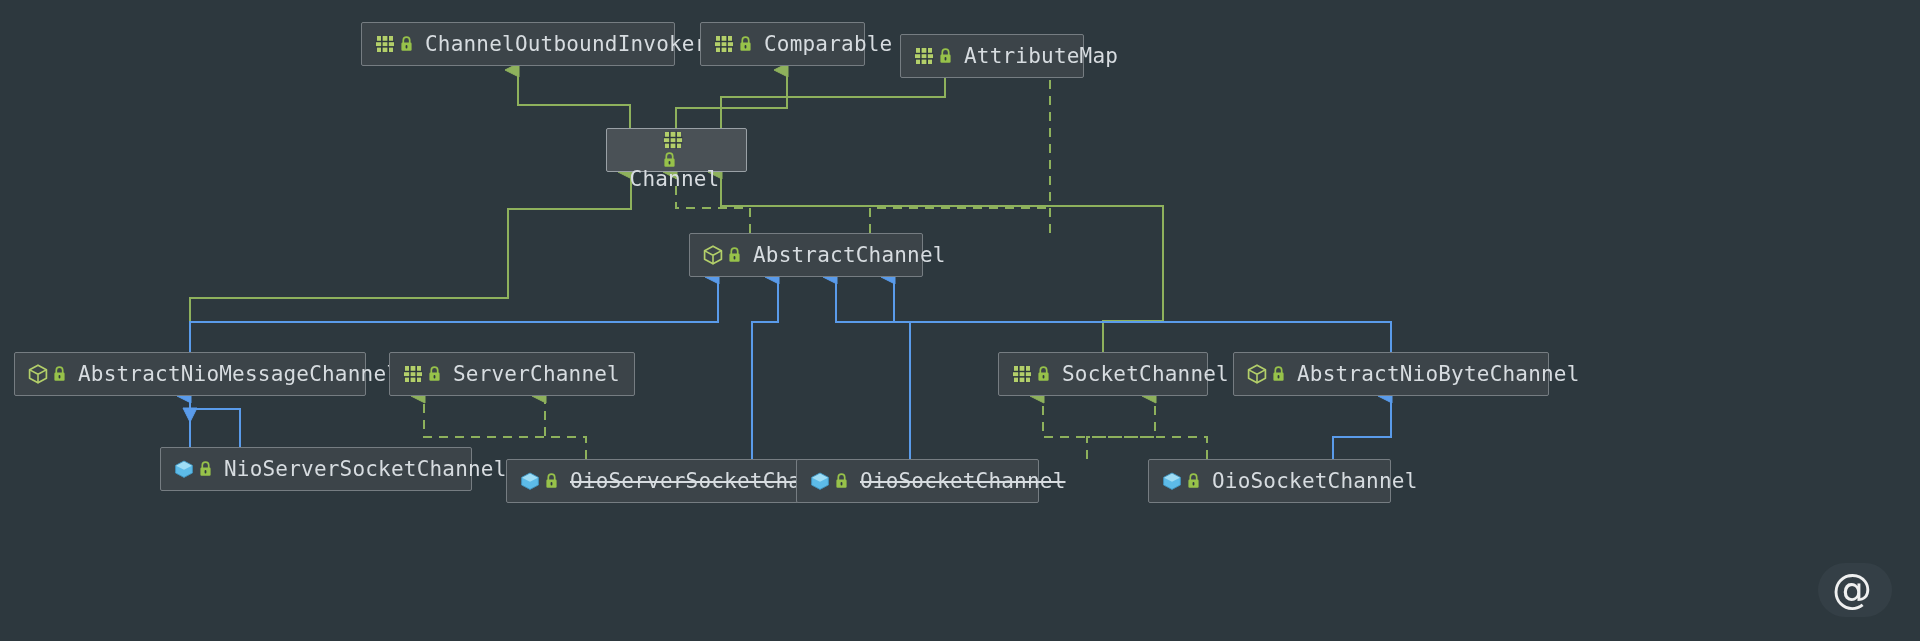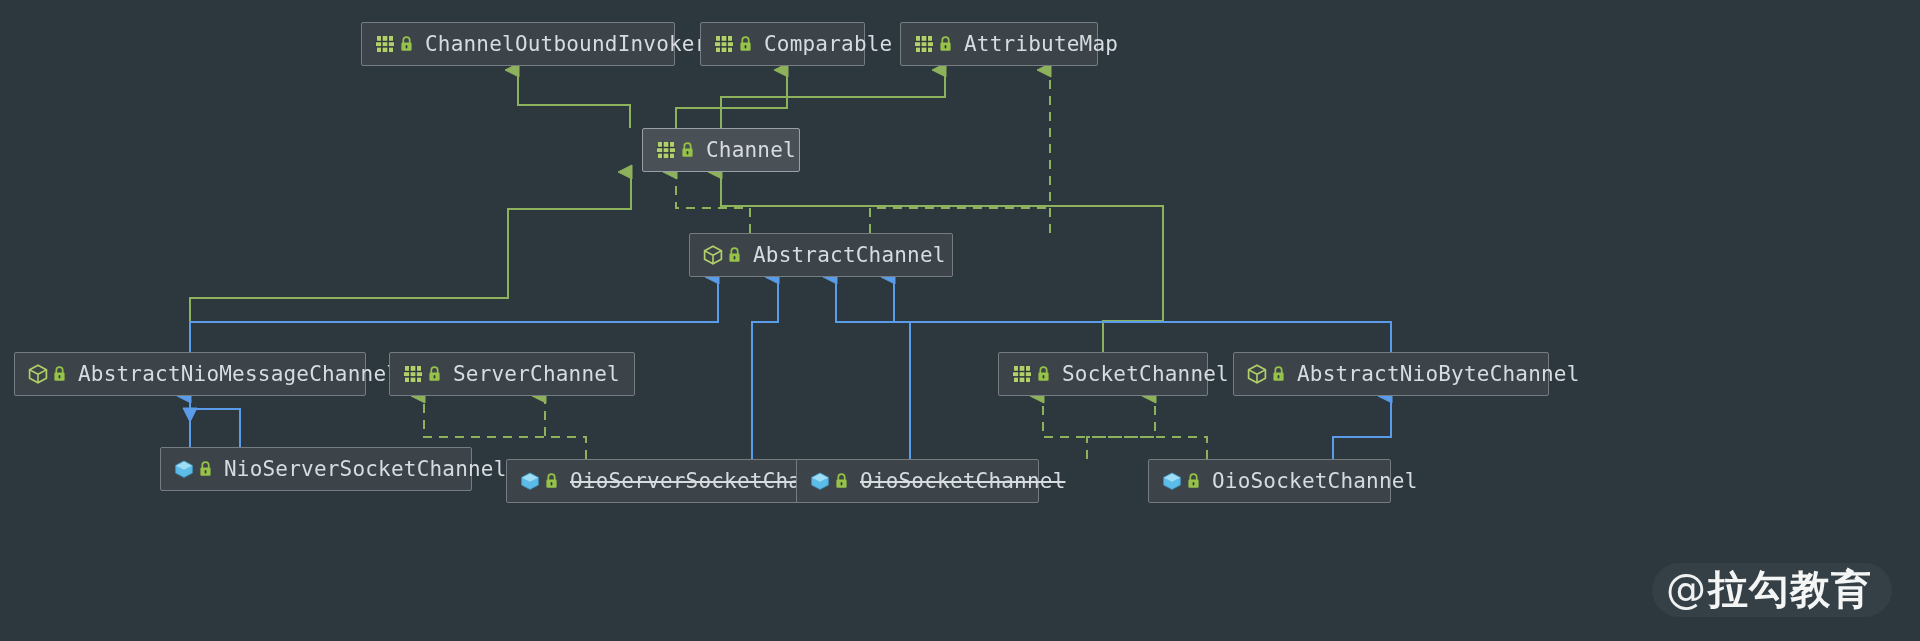--- a/index.html
+++ b/index.html
@@ -175,21 +175,21 @@
             <rect x="1.6" y="13.2" width="18.8" height="1.4"></rect>
           </g>
         </svg>
         <svg class="lock-icon" viewBox="0 0 15 18">
           <path d="M4.3 8 L4.3 5.3 A3.2 3.2 0 0 1 10.7 5.3 L10.7 8" fill="none" stroke="#97c24a" stroke-width="1.7"></path>
           <rect x="2.4" y="7.6" width="10.2" height="8.2" rx="1.1" fill="#97c24a"></rect>
           <rect x="6.6" y="10.1" width="1.8" height="3.4" rx="0.9" fill="#2d383e"></rect>
         </svg>
         <span class="node-label">Comparable</span>
       </div>
-      <div class="node" id="node-attribute-map" style="left: 900px; top: 22px; width: 198px;">
+      <div class="node" id="node-attribute-map" style="left: 900px; top: 34px; width: 184px;">
         <svg class="node-icon" viewBox="0 0 22 22">
           <g fill="#b3cf6a">
             <rect x="8" y="3" width="6" height="5"></rect>
             <rect x="2" y="8.5" width="18" height="5"></rect>
             <rect x="8" y="14" width="6" height="5"></rect>
             <rect x="3" y="3" width="4" height="5"></rect>
             <rect x="15" y="3" width="4" height="5"></rect>
             <rect x="3" y="14" width="4" height="5"></rect>
             <rect x="15" y="14" width="4" height="5"></rect>
           </g>
@@ -200,21 +200,21 @@
             <rect x="1.6" y="13.2" width="18.8" height="1.4"></rect>
           </g>
         </svg>
         <svg class="lock-icon" viewBox="0 0 15 18">
           <path d="M4.3 8 L4.3 5.3 A3.2 3.2 0 0 1 10.7 5.3 L10.7 8" fill="none" stroke="#97c24a" stroke-width="1.7"></path>
           <rect x="2.4" y="7.6" width="10.2" height="8.2" rx="1.1" fill="#97c24a"></rect>
           <rect x="6.6" y="10.1" width="1.8" height="3.4" rx="0.9" fill="#2d383e"></rect>
         </svg>
         <span class="node-label">AttributeMap</span>
       </div>
-      <div class="node selected" id="node-channel" style="left: 642px; top: 128px; width: 158px;">
+      <div class="node selected" id="node-channel" style="left: 606px; top: 128px; width: 141px; flex-direction: column;">
         <svg class="node-icon" viewBox="0 0 22 22">
           <g fill="#b3cf6a">
             <rect x="8" y="3" width="6" height="5"></rect>
             <rect x="2" y="8.5" width="18" height="5"></rect>
             <rect x="8" y="14" width="6" height="5"></rect>
             <rect x="3" y="3" width="4" height="5"></rect>
             <rect x="15" y="3" width="4" height="5"></rect>
             <rect x="3" y="14" width="4" height="5"></rect>
             <rect x="15" y="14" width="4" height="5"></rect>
           </g>
@@ -225,21 +225,21 @@
             <rect x="1.6" y="13.2" width="18.8" height="1.4"></rect>
           </g>
         </svg>
         <svg class="lock-icon" viewBox="0 0 15 18">
           <path d="M4.3 8 L4.3 5.3 A3.2 3.2 0 0 1 10.7 5.3 L10.7 8" fill="none" stroke="#97c24a" stroke-width="1.7"></path>
           <rect x="2.4" y="7.6" width="10.2" height="8.2" rx="1.1" fill="#97c24a"></rect>
           <rect x="6.6" y="10.1" width="1.8" height="3.4" rx="0.9" fill="#2d383e"></rect>
         </svg>
         <span class="node-label">Channel</span>
       </div>
-      <div class="node" id="node-abstract-channel" style="left: 689px; top: 233px; width: 264px;">
+      <div class="node" id="node-abstract-channel" style="left: 689px; top: 233px; width: 234px;">
         <svg class="node-icon" viewBox="0 0 22 22">
           <path d="M11 2.2 L19.4 6.8 L19.4 15.2 L11 19.8 L2.6 15.2 L2.6 6.8 Z" fill="none" stroke="#b3cf6a" stroke-width="1.7" stroke-linejoin="round"></path>
           <path d="M11 11.2 L19.2 6.9 M11 11.2 L2.8 6.9 M11 11.2 L11 19.6" fill="none" stroke="#b3cf6a" stroke-width="1.6" stroke-linecap="round"></path>
         </svg>
         <svg class="lock-icon" viewBox="0 0 15 18">
           <path d="M4.3 8 L4.3 5.3 A3.2 3.2 0 0 1 10.7 5.3 L10.7 8" fill="none" stroke="#97c24a" stroke-width="1.7"></path>
           <rect x="2.4" y="7.6" width="10.2" height="8.2" rx="1.1" fill="#97c24a"></rect>
           <rect x="6.6" y="10.1" width="1.8" height="3.4" rx="0.9" fill="#2d383e"></rect>
         </svg>
         <span class="node-label">AbstractChannel</span>
@@ -367,16 +367,15 @@
           <path d="M4.3 8 L4.3 5.3 A3.2 3.2 0 0 1 10.7 5.3 L10.7 8" fill="none" stroke="#97c24a" stroke-width="1.7"></path>
           <rect x="2.4" y="7.6" width="10.2" height="8.2" rx="1.1" fill="#97c24a"></rect>
           <rect x="6.6" y="10.1" width="1.8" height="3.4" rx="0.9" fill="#2d383e"></rect>
         </svg>
         <span class="node-label">OioSocketChannel</span>
       </div>
     </div>
 
   <div id="watermark">
     <span class="wm-at">@</span>
-    <span class="wm-text">拉勾教育</span>
   </div>
 
 </div>
 
 </body></html>

